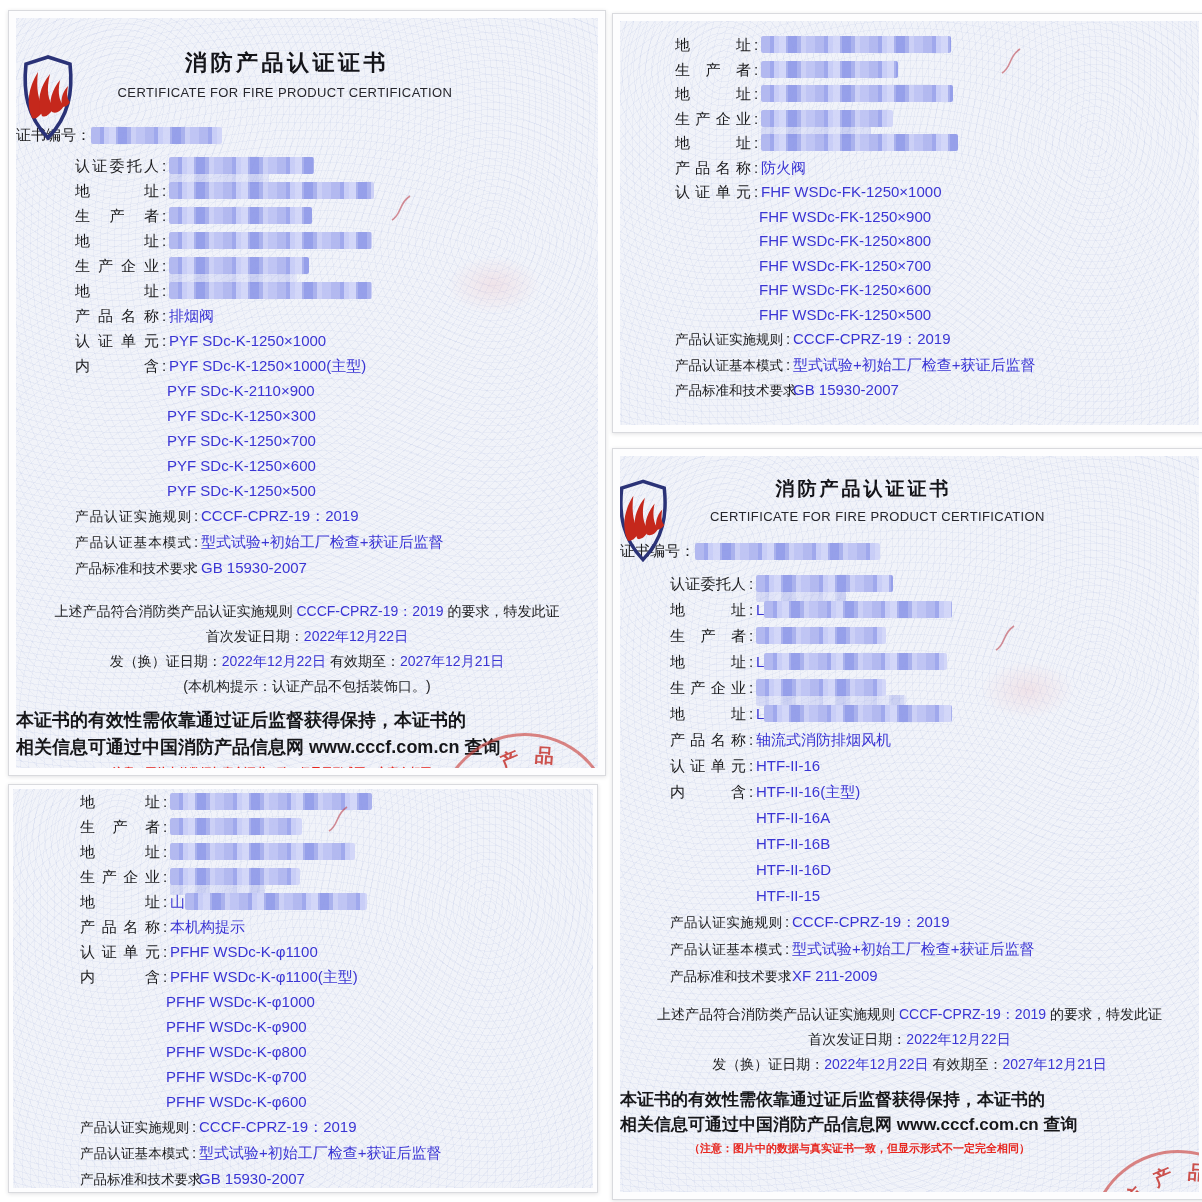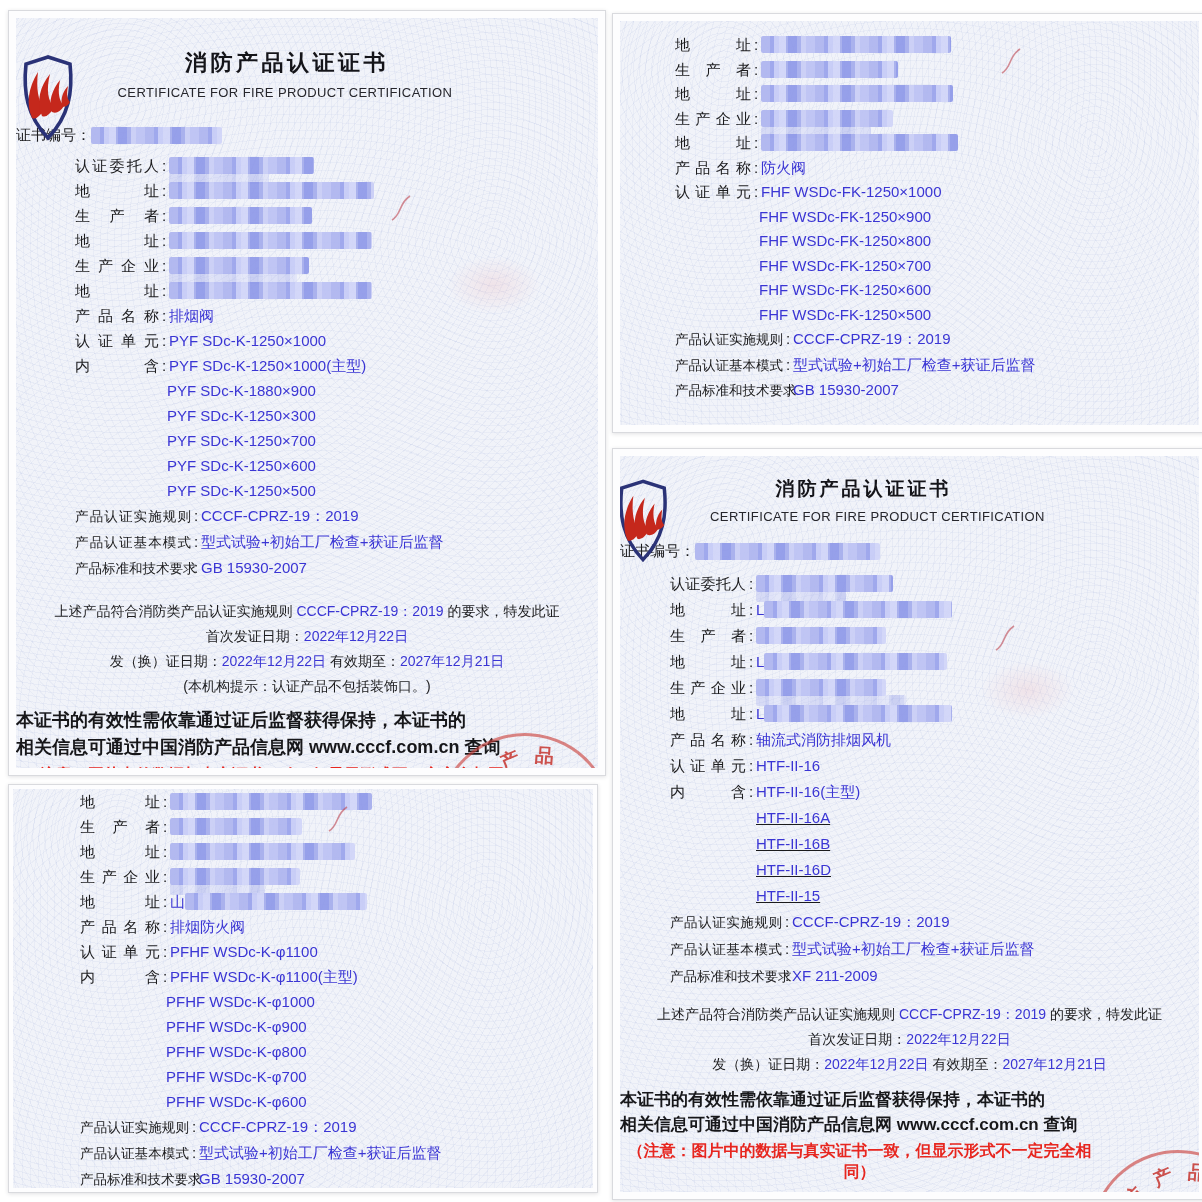--- a/index.html
+++ b/index.html
@@ -67,40 +67,40 @@
   .pA .lbl.long{width:116px;}
   .pB .lbl.long{width:108px;}
   .pC .lbl.long{width:109px;}
   .pD .lbl.long{width:112px;}
   .colon{display:inline-block;width:10px;text-align:center;color:#1b1b1d;}
   .val{color:#3a35d4;}
   .row.cont{padding-left:0;}
   .pA .row.cont{padding-left:151px;}
   .pB .row.cont{padding-left:139px;}
   .pC .row.cont{padding-left:153px;}
-  .pD .row.cont{padding-left:136px;text-decoration:underline;}
+  .pD .row.cont{padding-left:136px;}
 
   .redact{display:inline-block;height:17px;vertical-align:-3px;border-radius:2px;
     background:
       repeating-linear-gradient(90deg, rgba(255,255,255,.20) 0 9px, rgba(255,255,255,0) 9px 18px),
       repeating-linear-gradient(90deg,#9aa3ec 0 13px,#c6cbf7 13px 25px,#8f99e9 25px 40px,#bcc2f4 40px 54px);
     opacity:.92;}
   .redact.line2{position:absolute;top:20px;height:11px;opacity:.38;}
   .pA .redact.line2{left:153px;}
   .pB .redact.line2{left:141px;}
   .pC .redact.line2{left:157px;}
   .pD .redact.line2{left:136px;}
 
   
   .cline{text-align:center;font-size:14px;color:#1b1b1d;line-height:25px;}
   .stmt{margin-top:18px;}
   .pD .stmt{margin-top:12px;}
   .validity{margin-top:8px;text-align:left;font-size:18px;font-weight:bold;color:#17171a;line-height:27px;}
   .pD .validity{font-size:17px;line-height:25px;margin-top:10px;}
-  .rednote{margin-top:4px;text-align:center;font-size:16px;font-weight:bold;color:#e7261f;}
+  .rednote{margin-top:4px;text-align:center;font-size:11px;font-weight:bold;color:#e7261f;}
   .pA .rednote{padding-right:70px;}
   .pD .rednote{padding-right:100px;}
 
   
   .stamp{position:absolute;width:170px;height:170px;border-radius:50%;
     border:3px solid rgba(201,62,56,.62);transform:rotate(-18deg);}
   .stamp span{position:absolute;color:rgba(198,52,46,.85);font-weight:bold;font-size:19px;}
   .stamp .st1{left:46px;top:19px;transform:rotate(-28deg);}
   .stamp .st2{left:80px;top:10px;transform:rotate(-4deg);}
   .stamp .st3{left:114px;top:16px;transform:rotate(22deg);}
@@ -140,21 +140,21 @@
     <div class="rows">
         <div class="row"><span class="lbl">认证委托人</span><span class="colon">:</span><span class="redact" style="width: 145px;"></span><span class="redact line2" style="width: 100px;"></span></div>
         <div class="row"><span class="lbl">地址</span><span class="colon">:</span><span class="redact" style="width: 205px;"></span></div>
         <div class="row"><span class="lbl">生产者</span><span class="colon">:</span><span class="redact" style="width: 143px;"></span></div>
         <div class="row"><span class="lbl">地址</span><span class="colon">:</span><span class="redact" style="width: 203px;"></span></div>
         <div class="row"><span class="lbl">生产企业</span><span class="colon">:</span><span class="redact" style="width: 140px;"></span><span class="redact line2" style="width: 128px;"></span></div>
         <div class="row"><span class="lbl">地址</span><span class="colon">:</span><span class="redact" style="width: 203px;"></span></div>
         <div class="row"><span class="lbl">产品名称</span><span class="colon">:</span><span class="val">排烟阀</span></div>
         <div class="row"><span class="lbl">认证单元</span><span class="colon">:</span><span class="val">PYF SDc-K-1250×1000</span></div>
         <div class="row"><span class="lbl">内含</span><span class="colon">:</span><span class="val">PYF SDc-K-1250×1000(主型)</span></div>
-        <div class="row cont"><span class="val">PYF SDc-K-1880×900</span></div>
+        <div class="row cont"><span class="val">PYF SDc-K-2110×900</span></div>
         <div class="row cont"><span class="val">PYF SDc-K-1250×300</span></div>
         <div class="row cont"><span class="val">PYF SDc-K-1250×700</span></div>
         <div class="row cont"><span class="val">PYF SDc-K-1250×600</span></div>
         <div class="row cont"><span class="val">PYF SDc-K-1250×500</span></div>
         <div class="row"><span class="lbl long">产品认证实施规则</span><span class="colon">:</span><span class="val">CCCF-CPRZ-19：2019</span></div>
         <div class="row"><span class="lbl long">产品认证基本模式</span><span class="colon">:</span><span class="val">型式试验+初始工厂检查+获证后监督</span></div>
         <div class="row"><span class="lbl long">产品标准和技术要求</span><span class="colon">:</span><span class="val">GB 15930-2007</span></div>
       </div>
     <div class="cline stmt">
       <span>上述产品符合消防类产品认证实施规则 </span><span class="val">CCCF-CPRZ-19：2019</span><span> 的要求，特发此证</span>
@@ -209,21 +209,21 @@
 </section>
 
 <section class="panel pC">
   <div class="inner">
     <div class="rows">
         <div class="row"><span class="lbl">地址</span><span class="colon">:</span><span class="redact" style="width: 202px;"></span></div>
         <div class="row"><span class="lbl">生产者</span><span class="colon">:</span><span class="redact" style="width: 132px;"></span></div>
         <div class="row"><span class="lbl">地址</span><span class="colon">:</span><span class="redact" style="width: 185px;"></span></div>
         <div class="row"><span class="lbl">生产企业</span><span class="colon">:</span><span class="redact" style="width: 130px;"></span><span class="redact line2" style="width: 95px;"></span></div>
         <div class="row"><span class="lbl">地址</span><span class="colon">:</span><span class="val">山</span><span class="redact" style="width: 182px;"></span></div>
-        <div class="row"><span class="lbl">产品名称</span><span class="colon">:</span><span class="val">排烟防火阀</span></div>
+        <div class="row"><span class="lbl">产品名称</span><span class="colon">:</span><span class="val">本机构提示</span></div>
         <div class="row"><span class="lbl">认证单元</span><span class="colon">:</span><span class="val">PFHF WSDc-K-φ1100</span></div>
         <div class="row"><span class="lbl">内含</span><span class="colon">:</span><span class="val">PFHF WSDc-K-φ1100(主型)</span></div>
         <div class="row cont"><span class="val">PFHF WSDc-K-φ1000</span></div>
         <div class="row cont"><span class="val">PFHF WSDc-K-φ900</span></div>
         <div class="row cont"><span class="val">PFHF WSDc-K-φ800</span></div>
         <div class="row cont"><span class="val">PFHF WSDc-K-φ700</span></div>
         <div class="row cont"><span class="val">PFHF WSDc-K-φ600</span></div>
         <div class="row"><span class="lbl long">产品认证实施规则</span><span class="colon">:</span><span class="val">CCCF-CPRZ-19：2019</span></div>
         <div class="row"><span class="lbl long">产品认证基本模式</span><span class="colon">:</span><span class="val">型式试验+初始工厂检查+获证后监督</span></div>
         <div class="row"><span class="lbl long">产品标准和技术要求</span><span class="colon">:</span><span class="val">GB 15930-2007</span></div>

